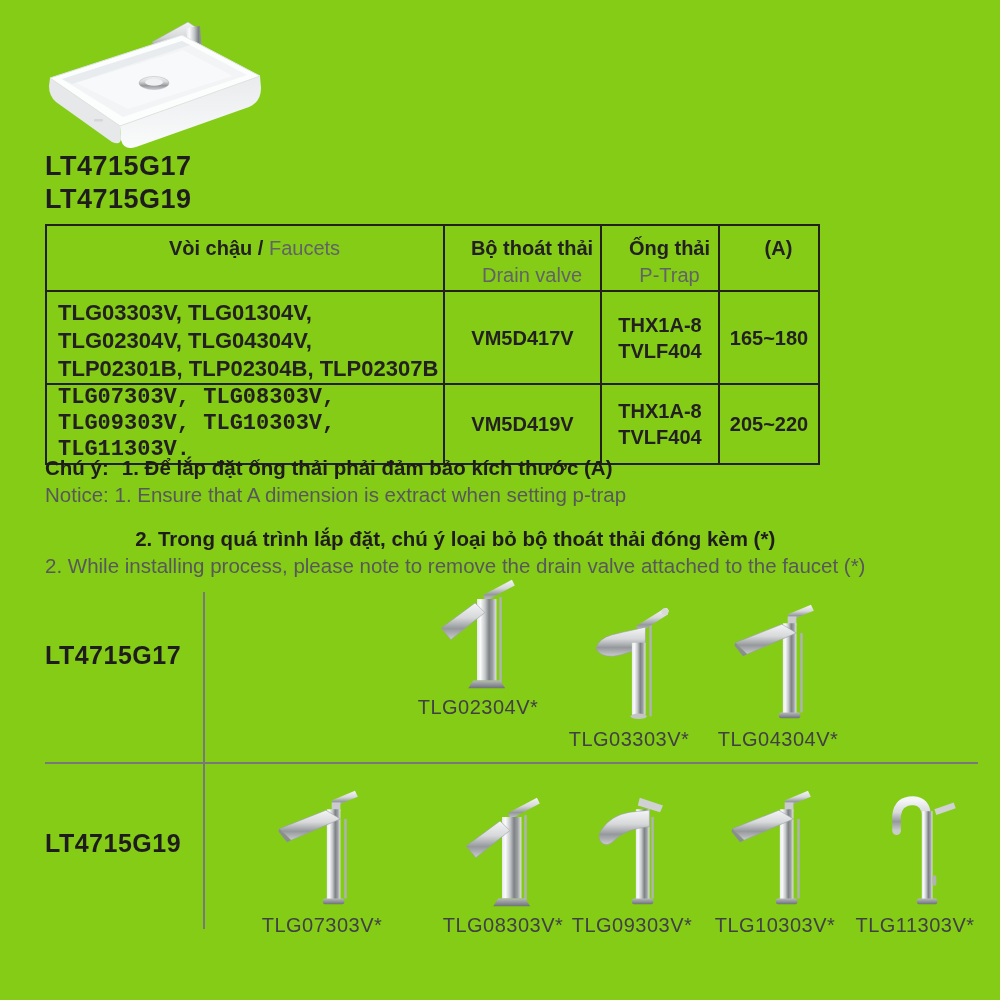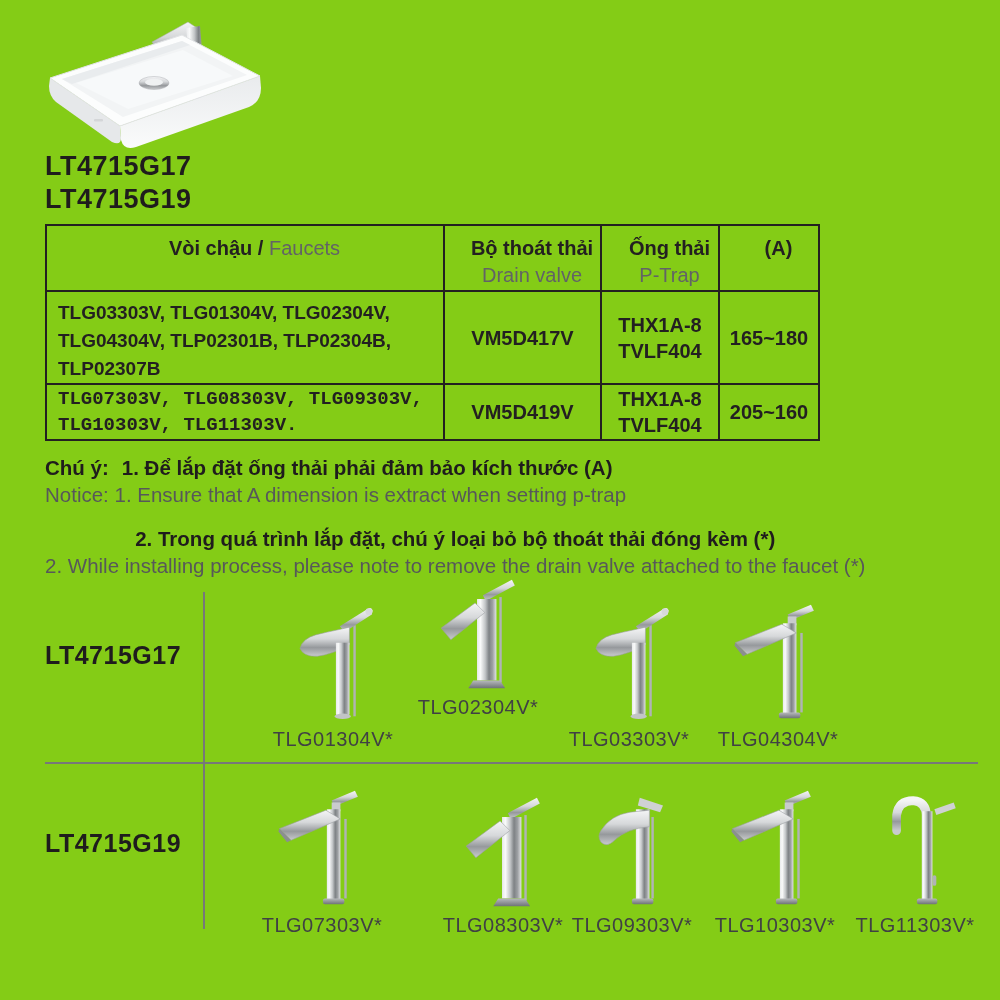--- a/index.html
+++ b/index.html
@@ -20,21 +20,21 @@
   .spec-table th,.spec-table td{border:2px solid #232021;overflow:hidden;}
   tr.head{height:64px;}
   tr.r1{height:93px;}
   tr.r2{height:55px;}
   .th-cell{vertical-align:top;padding-top:9px;text-align:center;font-size:20px;}
   .th-line{line-height:27px;padding-left:19px;}
   .vi{font-weight:700;color:#232021;}
   .en{font-weight:400;color:#626366;}
   td.cell-faucets{
     vertical-align:top;text-align:left;
-    font-weight:700;font-size:19px;line-height:28px;
+    font-weight:700;font-size:22px;line-height:28px;
     padding:7px 4px 0 11px;letter-spacing:0;
   }
   tr.r2 td.cell-faucets{padding-top:0;vertical-align:middle;line-height:26px;font-family:Liberation Mono, monospace;}
   td.cell-mid{
     text-align:center;vertical-align:middle;
     font-weight:700;font-size:20px;line-height:26px;
   }
   
   .notes{position:absolute;left:45px;top:454px;font-size:20.5px;}
   .note-line{line-height:27px;white-space:nowrap;}
@@ -182,87 +182,81 @@
       </td>
       <td class="cell-mid">165~180</td>
     </tr>
     <tr class="r2">
       <td class="cell-faucets">TLG07303V, TLG08303V, TLG09303V, TLG10303V, TLG11303V.</td>
       <td class="cell-mid">VM5D419V</td>
       <td class="cell-mid">
         <div>THX1A-8</div>
         <div>TVLF404</div>
       </td>
-      <td class="cell-mid">205~160</td>
+      <td class="cell-mid">205~220</td>
     </tr>
   </tbody>
     </table>
 
   <div class="notes">
     <div class="note-line nv">
       <span class="prefix">Chú ý:</span><span>1. Để lắp đặt ống thải phải đảm bảo kích thước (A)</span>
     </div>
     <div class="note-line ne">Notice: 1. Ensure that A dimension is extract when setting p-trap</div>
     <div class="note-line nv gap">2. Trong quá trình lắp đặt, chú ý loại bỏ bộ thoát thải đóng kèm (*)</div>
     <div class="note-line ne">2. While installing process, please note to remove the drain valve attached to the faucet (*)</div>
   </div>
 
   <div class="v-divider"></div>
   <div class="h-divider"></div>
 
   <div class="g-label m1">LT4715G17</div>
   <div class="g-label m2">LT4715G19</div>
 
-  <div class="g-item" style="left:267px;top:600px;">
+  <div class="g-item" style="left:412px;top:568px;">
+    <svg viewBox="0 0 100 130">
+        <use href="#f-square"></use>
+      </svg>
+    <div class="g-caption">TLG02304V*</div>
+  </div>
+  <div class="g-item" style="left:563px;top:600px;">
     <svg viewBox="0 0 100 130">
         <use href="#f-curved"></use>
       </svg>
-    <div class="g-caption">TLG01304V*</div>
-  </div>
-  <div class="g-item" style="left:412px;top:568px;">
+    <div class="g-caption">TLG03303V*</div>
+  </div>
+  <div class="g-item" style="left:712px;top:600px;">
+    <svg viewBox="0 0 100 130">
+        <use href="#f-straight"></use>
+      </svg>
+    <div class="g-caption">TLG04304V*</div>
+  </div>
+
+  <div class="g-item" style="left:256px;top:786px;">
+    <svg viewBox="0 0 100 130">
+        <use href="#f-straight"></use>
+      </svg>
+    <div class="g-caption">TLG07303V*</div>
+  </div>
+  <div class="g-item" style="left:420px;top:786px;margin-left:17px;">
     <svg viewBox="0 0 100 130">
         <use href="#f-square"></use>
       </svg>
-    <div class="g-caption">TLG02304V*</div>
-  </div>
-  <div class="g-item" style="left:563px;top:600px;">
-    <svg viewBox="0 0 100 130">
-        <use href="#f-curved"></use>
-      </svg>
-    <div class="g-caption">TLG03303V*</div>
-  </div>
-  <div class="g-item" style="left:712px;top:600px;">
+    <div class="g-caption">TLG08303V*</div>
+  </div>
+  <div class="g-item" style="left:566px;top:786px;">
+    <svg viewBox="0 0 100 130">
+        <use href="#f-waterfall"></use>
+      </svg>
+    <div class="g-caption">TLG09303V*</div>
+  </div>
+  <div class="g-item" style="left:709px;top:786px;">
     <svg viewBox="0 0 100 130">
         <use href="#f-straight"></use>
       </svg>
-    <div class="g-caption">TLG04304V*</div>
-  </div>
-
-  <div class="g-item" style="left:256px;top:786px;">
-    <svg viewBox="0 0 100 130">
-        <use href="#f-straight"></use>
-      </svg>
-    <div class="g-caption">TLG07303V*</div>
-  </div>
-  <div class="g-item" style="left:420px;top:786px;margin-left:17px;">
-    <svg viewBox="0 0 100 130">
-        <use href="#f-square"></use>
-      </svg>
-    <div class="g-caption">TLG08303V*</div>
-  </div>
-  <div class="g-item" style="left:566px;top:786px;">
-    <svg viewBox="0 0 100 130">
-        <use href="#f-waterfall"></use>
-      </svg>
-    <div class="g-caption">TLG09303V*</div>
-  </div>
-  <div class="g-item" style="left:709px;top:786px;">
-    <svg viewBox="0 0 100 130">
-        <use href="#f-straight"></use>
-      </svg>
     <div class="g-caption">TLG10303V*</div>
   </div>
   <div class="g-item" style="left:849px;top:786px;">
     <svg viewBox="0 0 100 130">
         <use href="#f-goose"></use>
       </svg>
     <div class="g-caption">TLG11303V*</div>
   </div>
 
 </div>

